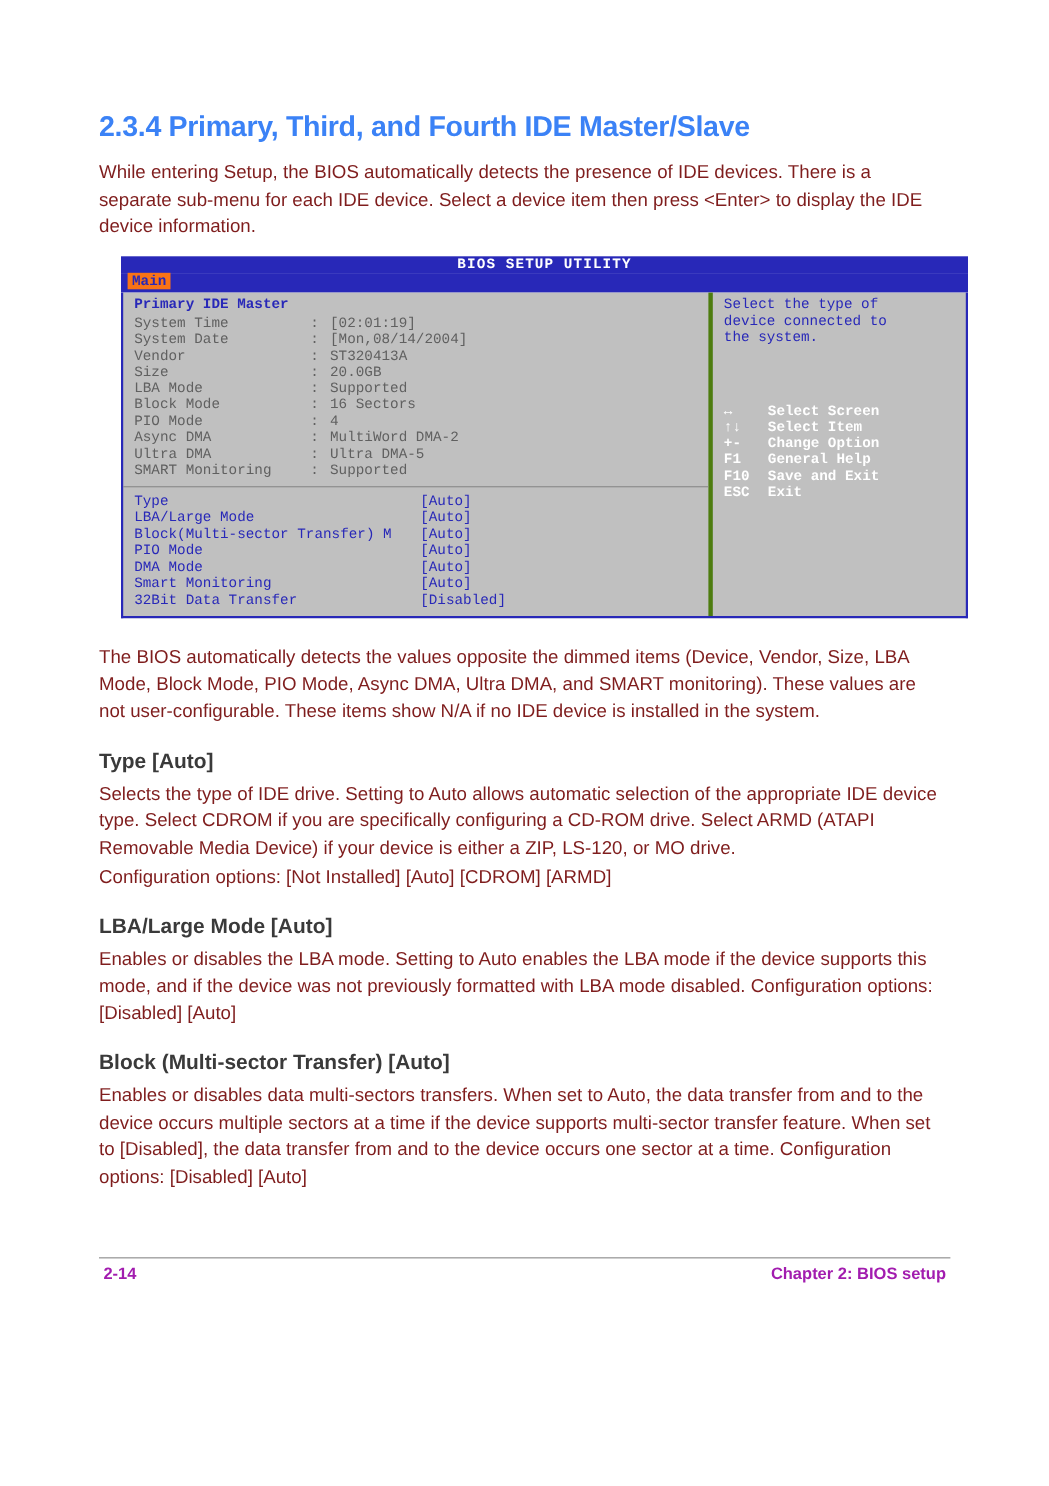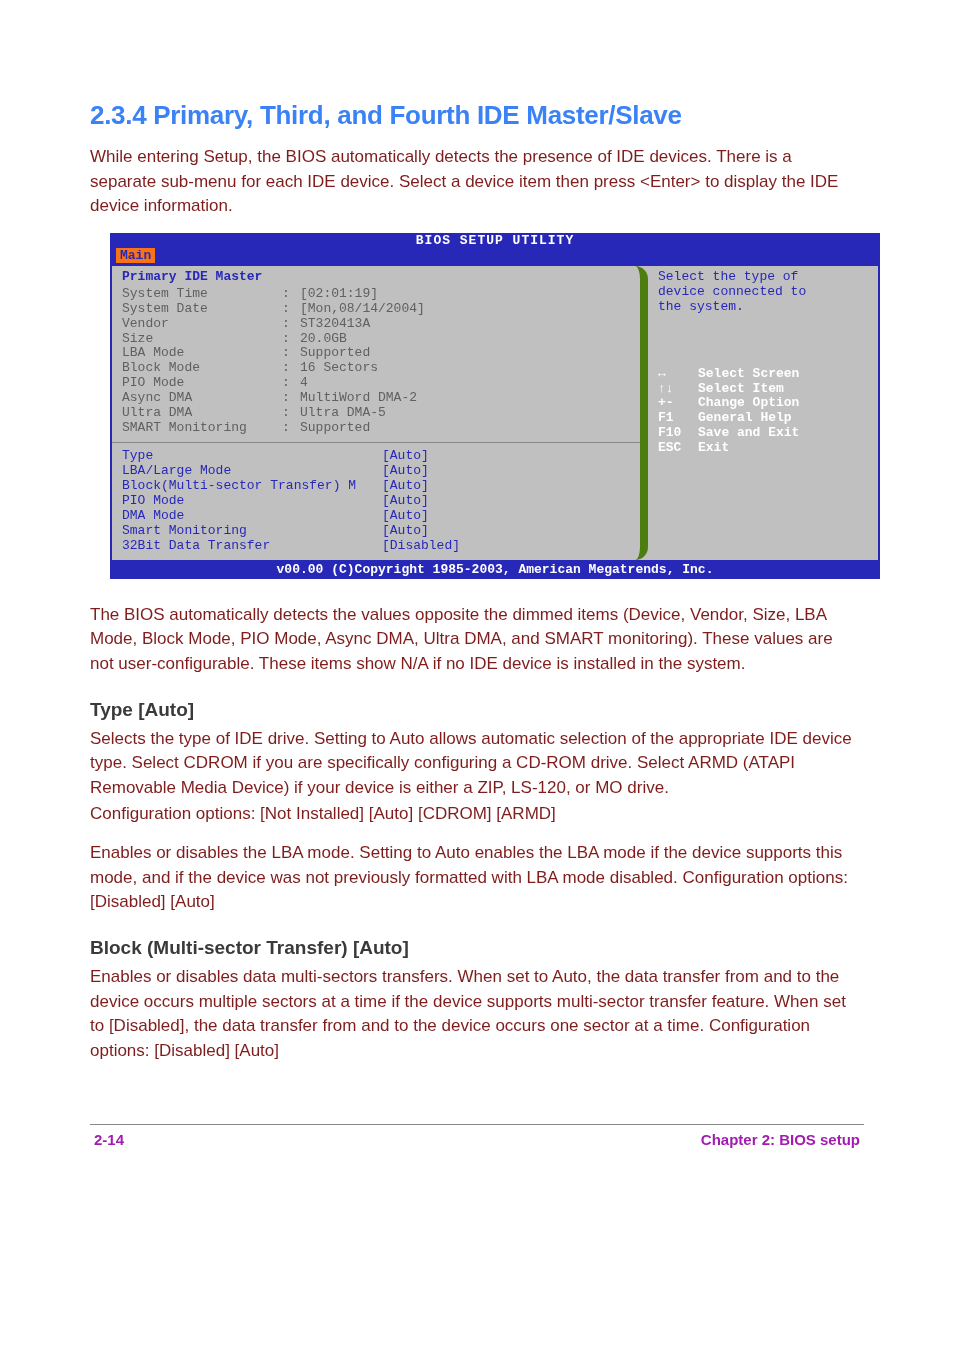--- a/index.html
+++ b/index.html
@@ -62,23 +62,22 @@
   }
   .bios-body {
     display: flex;
     border: 2px solid #2828b8;
     border-top: none;
     background: #c0c0c0;
     color: #2828b8;
   }
   .bios-left {
     flex: 1;
-    border-right: 8px solid #4d7c0f;
+    border-right: 4px solid #4d7c0f;
     padding: 4px 10px 6px 10px;
-    border-radius: 13px;
   }
   .bios-right {
     width: 210px;
     padding: 4px 10px 6px 10px;
     color: #2828b8;
   }
   .bios-header-row {
     color: #2828b8;
     font-weight: bold;
     margin-bottom: 2px;
@@ -216,29 +215,29 @@
               <span class="help-k">F10</span>
               <span class="help-d">Save and Exit</span>
             </div>
           <div class="help-line">
               <span class="help-k">ESC</span>
               <span class="help-d">Exit</span>
             </div>
         </div>
       </div>
     </div>
-    <div class="bios-footer">v00.00 (C)Copyright 1985-2003, American Megatrends, Inc.</div>
   </div>
 
   <p class="body">The BIOS automatically detects the values opposite the dimmed items (Device, Vendor, Size, LBA Mode, Block Mode, PIO Mode, Async DMA, Ultra DMA, and SMART monitoring). These values are not user-configurable. These items show N/A if no IDE device is installed in the system.</p>
 
   <h2 class="sub">Type [Auto]</h2>
   <p class="body" style="margin-bottom:2px;">Selects the type of IDE drive. Setting to Auto allows automatic selection of the appropriate IDE device type. Select CDROM if you are specifically configuring a CD-ROM drive. Select ARMD (ATAPI Removable Media Device) if your device is either a ZIP, LS-120, or MO drive.</p>
   <p class="body">Configuration options: [Not Installed] [Auto] [CDROM] [ARMD]</p>
 
+  <h2 class="sub">LBA/Large Mode [Auto]</h2>
   <p class="body">Enables or disables the LBA mode. Setting to Auto enables the LBA mode if the device supports this mode, and if the device was not previously formatted with LBA mode disabled. Configuration options: [Disabled] [Auto]</p>
 
   <h2 class="sub">Block (Multi-sector Transfer) [Auto]</h2>
   <p class="body">Enables or disables data multi-sectors transfers. When set to Auto, the data transfer from and to the device occurs multiple sectors at a time if the device supports multi-sector transfer feature. When set to [Disabled], the data transfer from and to the device occurs one sector at a time. Configuration options: [Disabled] [Auto]</p>
 
   <hr class="footer-rule">
   <div class="footer">
     <span>2-14</span>
     <span>Chapter 2: BIOS setup</span>
   </div>

